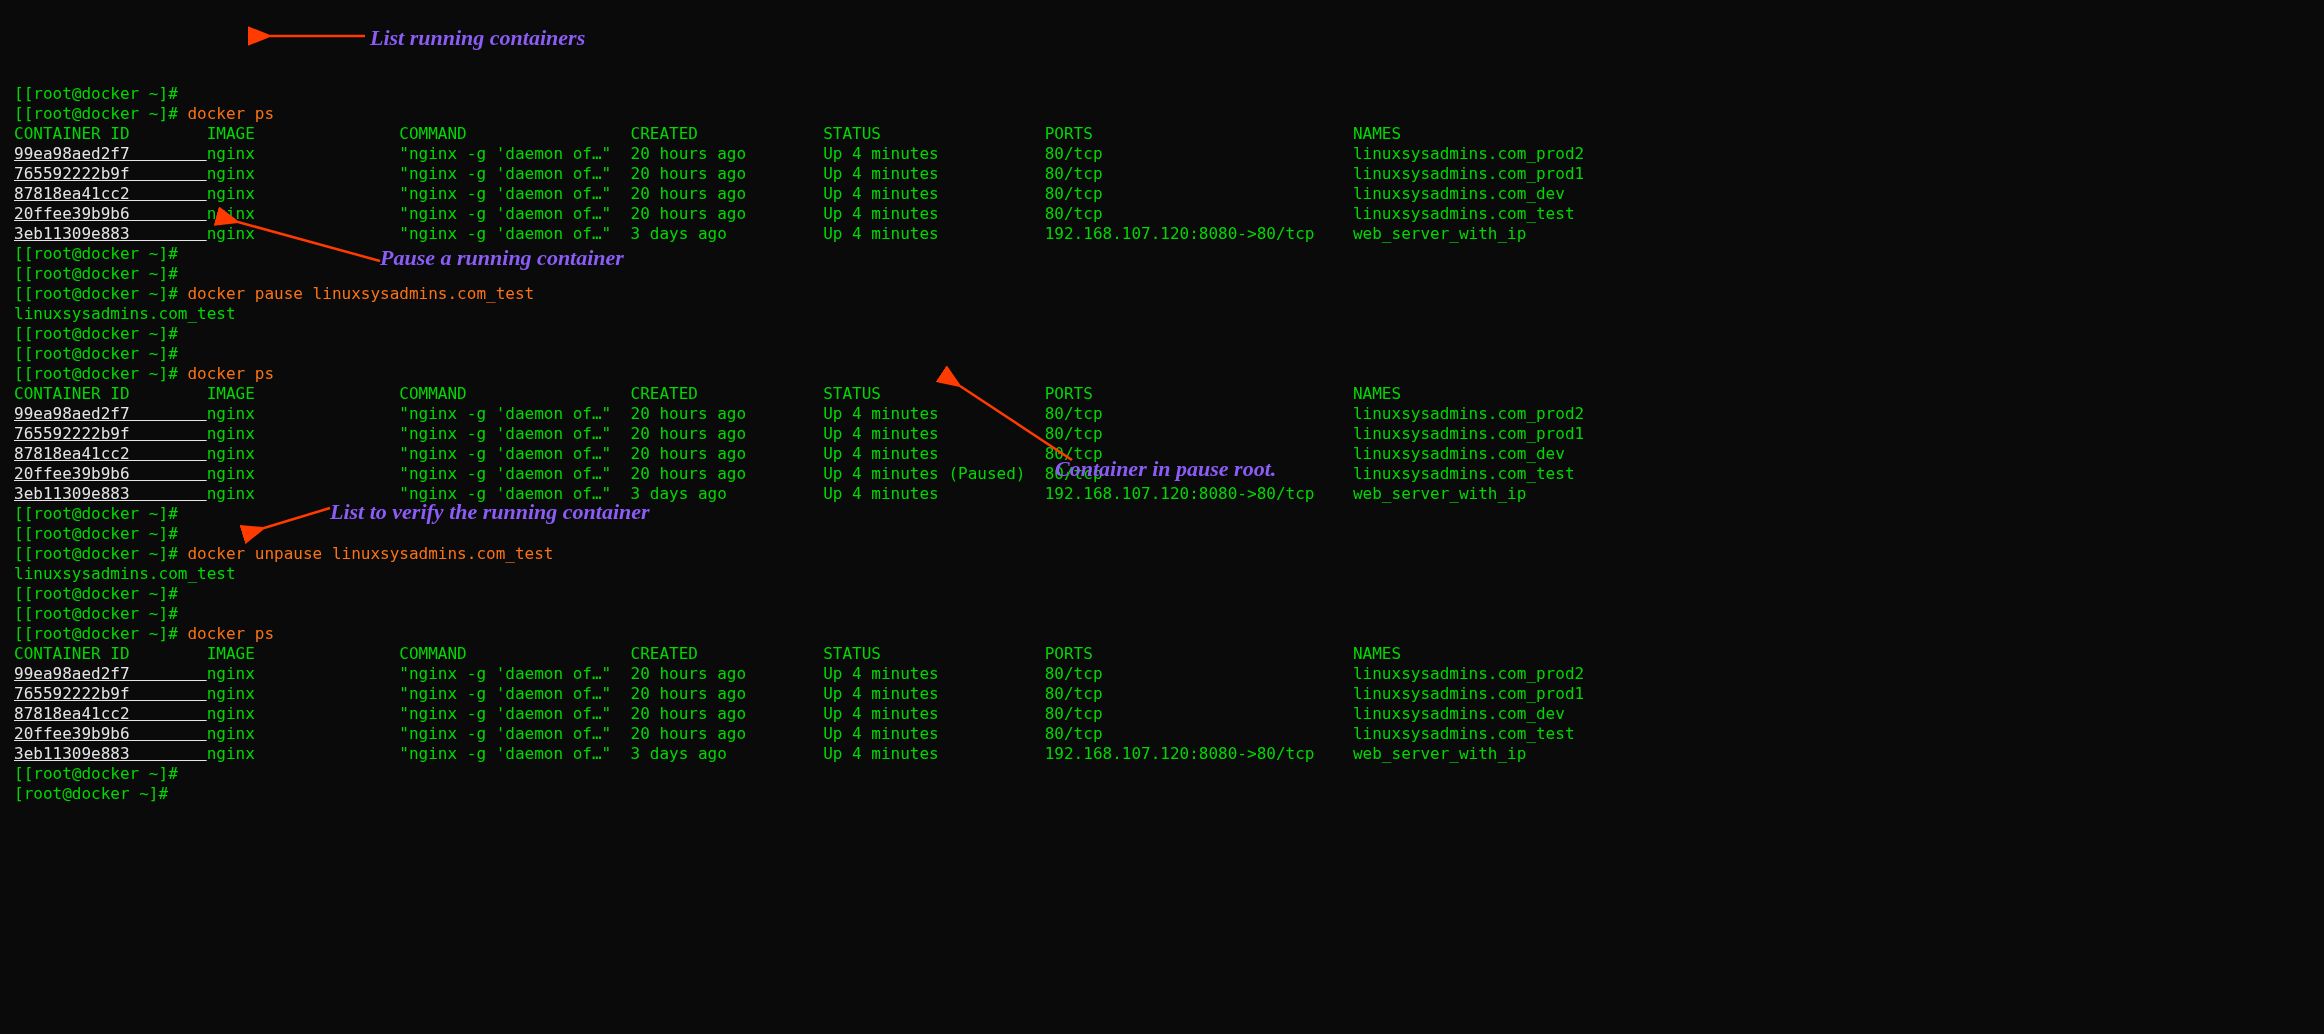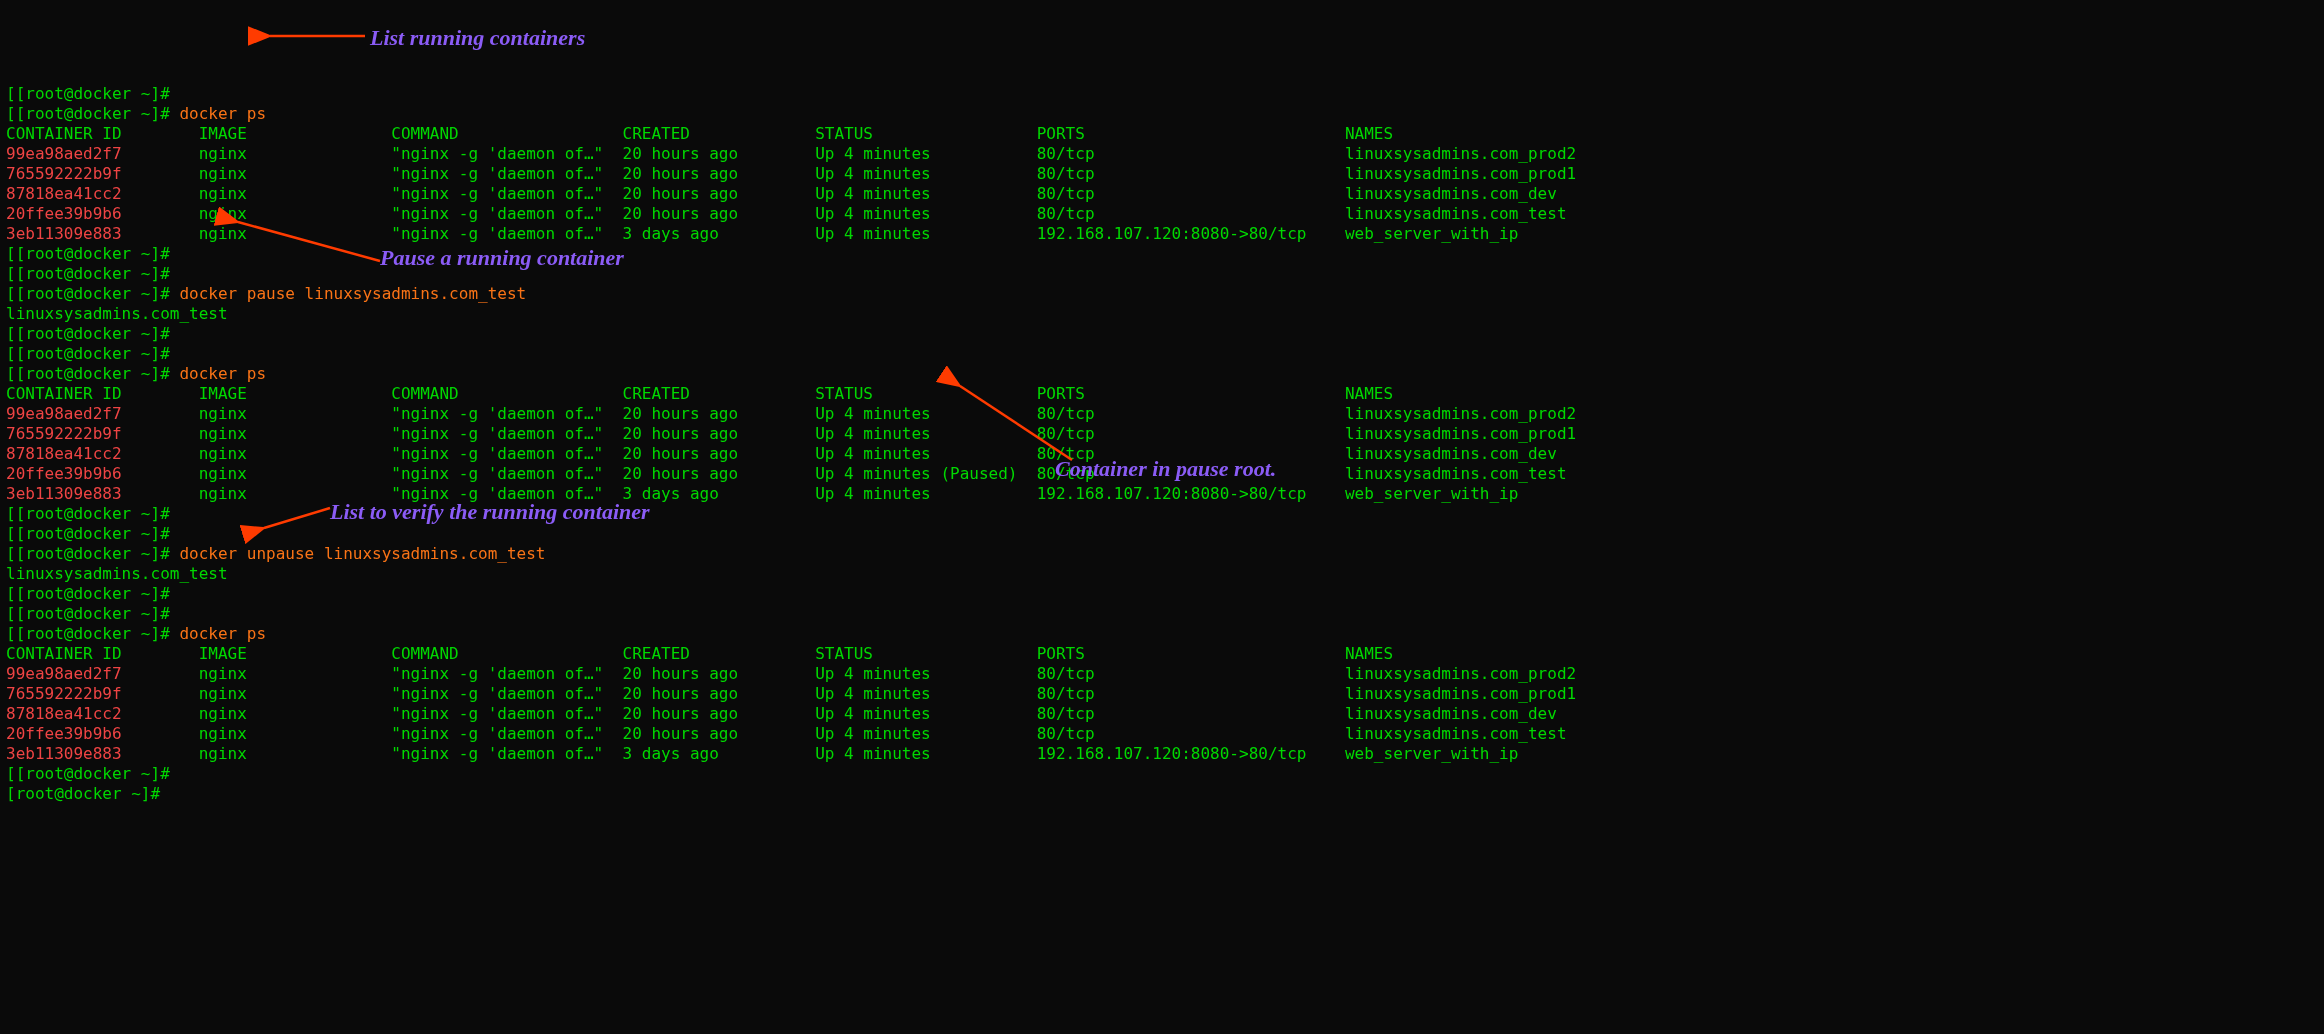--- a/index.html
+++ b/index.html
@@ -7,24 +7,24 @@
     background: #0a0a0a;
     font-family: "Menlo", "Consolas", "DejaVu Sans Mono", monospace;
     font-size: 16px;
     line-height: 1.25;
     color: #00d800;
     padding: 4px 6px;
     white-space: pre;
     overflow-x: hidden;
     position: relative;
   }
-  .ln { display: block; }
+  .ln { display: block; margin-left: 8px; }
   .hdr { color: #00d800; }
   .cmd { color: #f97316; }
-  .cid { color: #ef4444; }   
+  .cid { color: #e5e5e5; text-decoration: underline; }   
   .caption {
     position: absolute;
     font-family: Georgia, "Times New Roman", serif;
     font-style: italic;
     font-weight: bold;
     font-size: 22px;
     color: #8b5cf6;
     white-space: normal;
   }
   svg.arrow { position: absolute; overflow: visible; pointer-events: none; }

